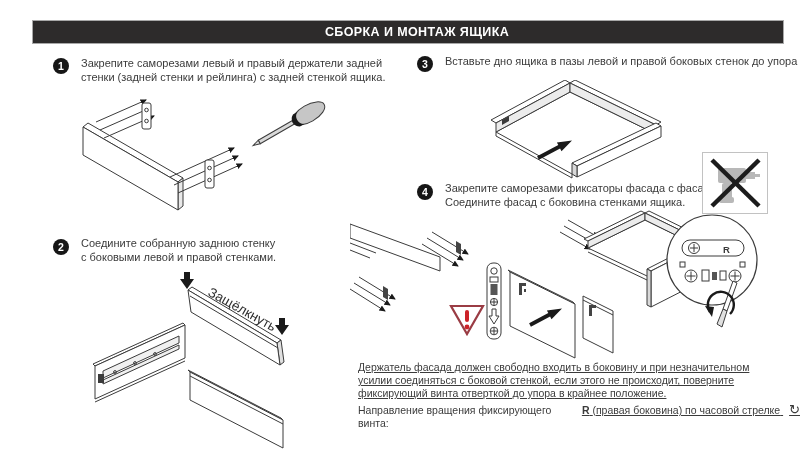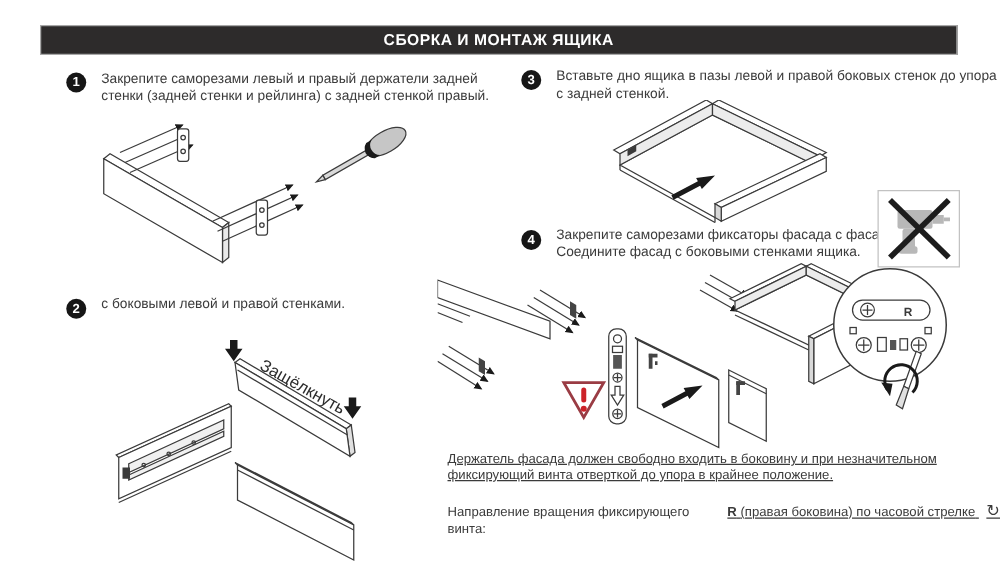--- a/index.html
+++ b/index.html
@@ -1,20 +1,20 @@
 <!DOCTYPE html>
 <html><head>
 <meta charset="utf-8">
 <style>
   html,body{margin:0;padding:0;background:#fff;}
   .page{position:relative;width:800px;height:450px;background:#ffffff;overflow:hidden;
         font-family:"Liberation Sans",sans-serif;color:#3b3b3b;}
   .abs{position:absolute;}
   .header{left:32px;top:20px;width:732px;height:22px;background:#2d2b2b;border:1px solid #a8a8a8;
-          display:flex;align-items:center;justify-content:center;}
+          display:flex;align-items:center;justify-content:center;padding-left:18px;}
   .header span{color:#ffffff;font-size:12.5px;font-weight:bold;letter-spacing:.4px;}
   .badge{width:16px;height:16px;border-radius:50%;background:#161616;color:#fff;
          font-size:10.5px;font-weight:bold;text-align:center;line-height:16px;}
   .stext{font-size:11px;line-height:13.5px;white-space:nowrap;}
   .note{font-size:10.5px;line-height:13px;white-space:nowrap;text-decoration:underline;}
   .dir{font-size:10.5px;line-height:12.5px;display:flex;gap:1px;}
   .dir b{font-weight:bold;}
   .dir .rot{font-family:"DejaVu Sans",sans-serif;font-size:13px;margin-left:6px;}
   .dir .row{white-space:nowrap;text-decoration:underline;}
   .nodrill{left:702px;top:152px;width:64px;height:60px;border:1px solid #c2c2c2;background:#fff;}
@@ -34,21 +34,21 @@
     </defs>
   </svg>
 
   <div class="abs header">
     <span>СБОРКА И МОНТАЖ ЯЩИКА</span>
   </div>
 
   <div class="abs badge" style="left:53px;top:58px">1</div>
   <div class="abs stext" style="left:81px;top:57px">
     <div>Закрепите саморезами левый и правый держатели задней</div>
-    <div>стенки (задней стенки и рейлинга) с задней стенкой правый.</div>
+    <div>стенки (задней стенки и рейлинга) с задней стенкой ящика.</div>
   </div>
 
   <svg class="abs" style="left:52px;top:95px" width="302" height="142" viewBox="0 0 302 142">
     <g stroke="#3b3b3b" stroke-width="1" fill="none">
 
       <polygon points="31,32 36,28 131,83 126,87" fill="#ffffff"></polygon>
       <polygon points="126,87 131,83 131,111 126,115" fill="#e9e9e9"></polygon>
       <polygon points="31,32 126,87 126,115 31,60" fill="#ffffff"></polygon>
 
       <line x1="44" y1="27" x2="94" y2="5" marker-end="url(#arr)"></line>
@@ -69,20 +69,21 @@
         <rect x="14" y="-2" width="40" height="4" fill="#d9d9d9"></rect>
         <polygon points="54,-2 61,0 54,2" fill="#d9d9d9"></polygon>
         <ellipse cx="-3" cy="0" rx="18" ry="8.5" fill="#c6c6c6"></ellipse>
         <path d="M11,-7 a8,8 0 0 1 0,14 l-5,0 a8,8 0 0 0 0,-14 z" fill="#1a1a1a" stroke="none"></path>
       </g>
     </g>
   </svg>
 
   <div class="abs badge" style="left:53px;top:239px">2</div>
   <div class="abs stext" style="left:81px;top:237px">
+    <div>Соедините собранную заднюю стенку</div>
     <div>с боковыми левой и правой стенками.</div>
   </div>
 
   <svg class="abs" style="left:83px;top:262px" width="302" height="188" viewBox="0 0 302 188">
     <g stroke="#3b3b3b" stroke-width="1" fill="none">
 
       <text transform="translate(124,33) rotate(29)" font-size="13.5" fill="#2d2d2d" stroke="none">Защёлкнуть</text>
 
       <polygon points="101,10 107,10 107,17 111,17 104,27 97,17 101,17" fill="#1a1a1a" stroke="none"></polygon>
       <polygon points="196,56 202,56 202,63 206,63 199,73 192,63 196,63" fill="#1a1a1a" stroke="none"></polygon>
@@ -104,21 +105,20 @@
 
       <polygon points="107,110 105,108 198,156 200,158" fill="#ffffff"></polygon>
       <polygon points="107,110 200,158 200,186 107,138" fill="#ffffff"></polygon>
       <line x1="107" y1="114" x2="200" y2="162"></line>
     </g>
   </svg>
 
   <div class="abs badge" style="left:417px;top:56px">3</div>
   <div class="abs stext" style="left:445px;top:55px">
     <div>Вставьте дно ящика в пазы левой и правой боковых стенок до упора</div>
-    <div>с задней стенкой.</div>
   </div>
 
   <svg class="abs" style="left:430px;top:80px" width="260" height="118" viewBox="0 0 260 118">
     <g stroke="#3b3b3b" stroke-width="1" fill="none">
 
       <polygon points="66,52 140,12 226,54 142,94" fill="#ffffff"></polygon>
 
       <line x1="66" y1="56" x2="142" y2="98"></line>
       <line x1="66" y1="52" x2="66" y2="56"></line>
         <line x1="142" y1="94" x2="142" y2="98"></line>
@@ -134,21 +134,21 @@
       <polygon points="231,46 147,86 147,97 231,57" fill="#ffffff"></polygon>
       <polygon points="142,83 147,86 147,97 142,94" fill="#d9d9d9"></polygon>
 
       <polygon points="107.1,76.2 108.9,79.8 130.1,68.6 131.5,71.2 142,60.4 126.9,62.4 128.3,65" fill="#1a1a1a" stroke="none"></polygon>
     </g>
   </svg>
 
   <div class="abs badge" style="left:417px;top:184px">4</div>
   <div class="abs stext" style="left:445px;top:182px">
     <div>Закрепите саморезами фиксаторы фасада с фасадом ящика.</div>
-    <div>Соедините фасад с боковыми стенками ящика.</div>
+    <div>Соедините фасад с боковина стенками ящика.</div>
   </div>
 
   <div class="abs nodrill">
     <svg width="64" height="60" viewBox="0 0 64 60">
       <g fill="#b8b8b8" stroke="none">
         <rect x="15" y="15" width="28" height="15" rx="2"></rect>
         <rect x="43" y="19" width="9" height="7"></rect>
         <rect x="52" y="21" width="5" height="3"></rect>
         <rect x="19" y="30" width="10" height="17" rx="2"></rect>
         <rect x="16" y="44" width="15" height="6" rx="2"></rect>
@@ -253,20 +253,21 @@
           <polygon points="373,99 377,101 372,117 367,114" fill="#e0e0e0"></polygon>
           <path d="M 380,104 A 13 13 0 1 0 360,102" stroke="#1a1a1a" stroke-width="2.4"></path>
           <polygon points="355,96 362,107 364,97" fill="#1a1a1a" stroke="none"></polygon>
         </g>
       </g>
     </g>
   </svg>
 
   <div class="abs note" style="left:358px;top:361px">
     <div>Держатель фасада должен свободно входить в боковину и при незначительном</div>
+    <div>усилии соединяться с боковой стенкой, если этого не происходит, поверните</div>
     <div>фиксирующий винта отверткой до упора в крайнее положение.</div>
   </div>
 
   <div class="abs dir" style="left:358px;top:404px">
     <span>Направление вращения фиксирующего винта:</span>
     <div>
       <div class="row">
         <b>R</b>
         <span>(правая боковина) по часовой стрелке</span>
         <span class="rot">↻</span>

